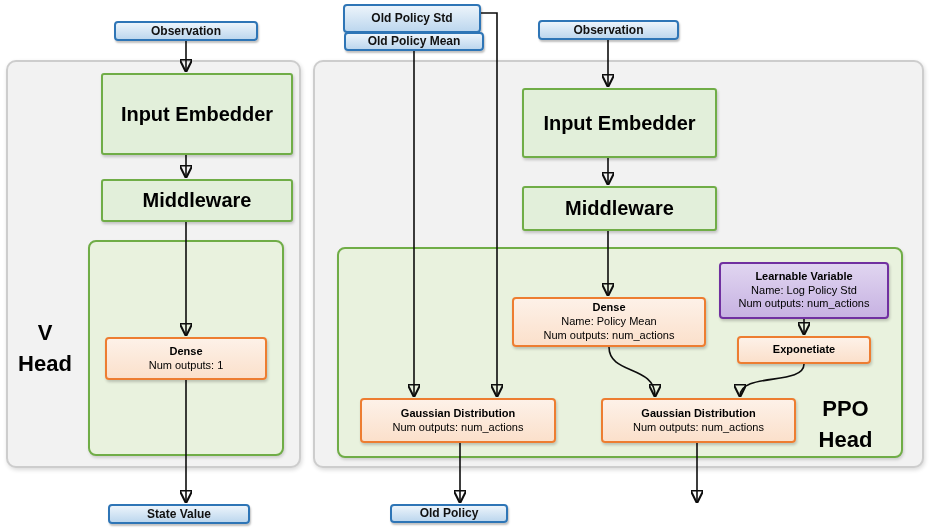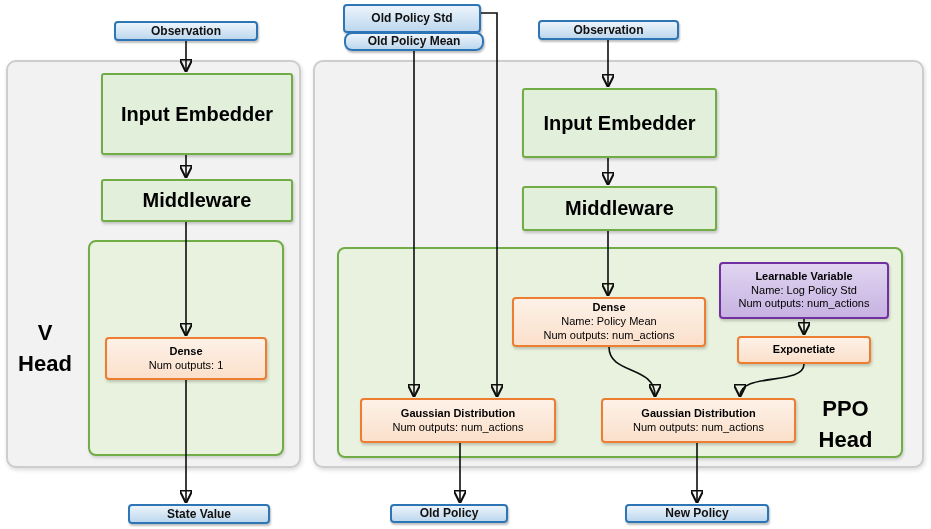--- a/index.html
+++ b/index.html
@@ -81,29 +81,29 @@
   <div class="box box-orange" style="left:105px; top:337px; width:162px; height:43px;">
     <div class="box-title">Dense</div>
     <div>Num outputs: 1</div>
   </div>
 
   <div class="side-label" style="left:2px; top:318px; width:86px;">
     <div>V</div>
     <div>Head</div>
   </div>
 
-  <div class="box box-blue" style="left:128px; top:504px; width:142px; height:20px;">
+  <div class="box box-blue" style="left:108px; top:504px; width:142px; height:20px;">
     <span>State Value</span>
   </div>
 
   <div class="box box-blue" style="left:343px; top:4px; width:138px; height:29px;">
     <span>Old Policy Std</span>
   </div>
 
-  <div class="box box-blue" style="left:344px; top:32px; width:140px; height:19px;border-radius:8px;">
+  <div class="box box-blue" style="left:344px; top:32px; width:140px; height:19px;">
     <span>Old Policy Mean</span>
   </div>
 
   <div class="box box-blue" style="left:538px; top:20px; width:141px; height:20px;">
     <span>Observation</span>
   </div>
 
   <div class="box box-green" style="left:511px; top:88px; width:195px; height:70px;">
     <span>Input Embedder</span>
   </div>
@@ -140,23 +140,20 @@
 
   <div class="side-label" style="left:793px; top:394px; width:105px;">
     <div>PPO</div>
     <div>Head</div>
   </div>
 
   <div class="box box-blue" style="left:390px; top:504px; width:118px; height:19px;">
     <span>Old Policy</span>
   </div>
 
-  <div class="box box-blue" style="left:625px; top:504px; width:144px; height:19px;">
-    <span>New Policy</span>
-  </div>
 
   <svg class="arrows" width="931" height="529" viewBox="0 0 931 529">
     <defs>
       <marker id="ah" viewBox="0 0 10 10" refX="9" refY="5" markerWidth="8" markerHeight="8" orient="auto">
         <path d="M0,0 L10,5 L0,10 Z" fill="#0d0d0d" stroke="none"></path>
       </marker>
     </defs>
     <g>
       <path d="M186,41 L186,71" marker-end="url(#ah)"></path>
       <path d="M186,155 L186,177" marker-end="url(#ah)"></path>

